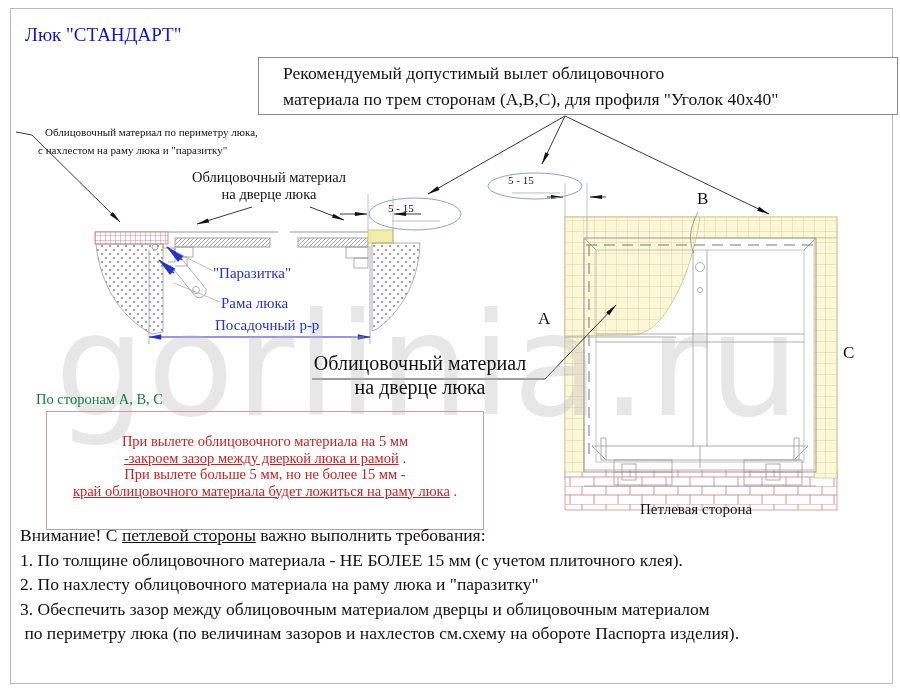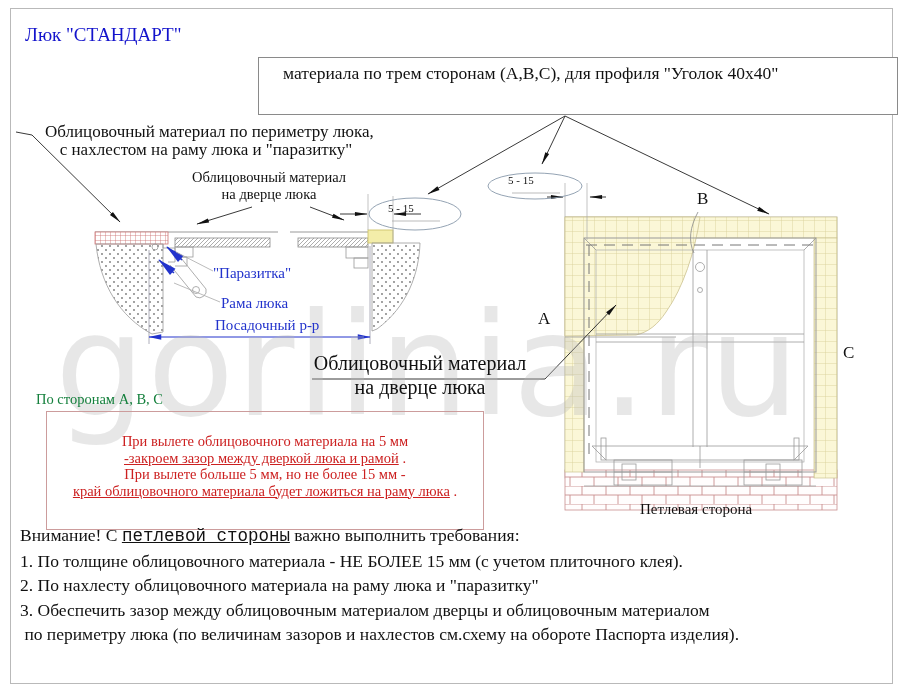--- a/index.html
+++ b/index.html
@@ -8,21 +8,21 @@
   .abs{position:absolute;}
   #frame{left:10px;top:8px;width:881px;height:674px;border:1px solid #b9b9b9;z-index:0;}
   #drawing{left:0;top:0;z-index:1;}
   #watermark{left:35px;top:283px;font-family:"DejaVu Sans","Liberation Sans",sans-serif;
              font-size:142px;letter-spacing:2px;color:#b9b9b9;opacity:.33;z-index:2;
              white-space:nowrap;pointer-events:none;margin-left:20px;}
   .txt{z-index:3;}
   #title{left:25px;top:24px;font-size:19px;color:#1414cc;}
   #topbox{left:258px;top:57px;width:614px;height:54px;border:1px solid #8a8a8a;background:#fff;
           font-size:17.5px;line-height:26px;padding:2px 0 0 24px;}
-  #lbl-perimeter{left:38px;top:123px;font-size:17px;line-height:18px;text-align:center;}
+  #lbl-perimeter{left:38px;top:123px;font-size:11px;line-height:18px;}
   #lbl-perimeter .l1{padding-left:7px;}
   #lbl-door{left:178px;top:169px;width:182px;text-align:center;font-size:14.5px;line-height:17px;}
   .blue-lbl{color:#2233cc;font-size:15px;}
   #lbl-parazitka{left:213px;top:265px;}
   #lbl-rama{left:221px;top:295px;}
   #lbl-posad{left:207px;top:317px;margin-left:8px;}
   #lbl-doorbig{left:298px;top:351px;width:244px;text-align:center;font-size:20px;line-height:24px;}
   #lbl-hinge{left:640px;top:501px;width:135px;text-align:left;font-size:15px;}
   .side-letter{font-size:17px;}
   #side-a{left:538px;top:309px;}
@@ -30,21 +30,21 @@
   #side-c{left:843px;top:343px;}
   .dim-txt{width:56px;font-size:11px;}
   #dim1{left:388px;top:202px;}
   #dim2{left:508px;top:174px;}
   #warn-head{left:36px;top:391px;font-size:14.5px;color:#15803d;}
   #warnbox{left:46px;top:411px;width:436px;height:96px;border:1px solid #cc9c9c;
            text-align:center;color:#cc2020;font-size:14.5px;line-height:16.5px;padding-top:21px;}
   #warnbox .u{text-decoration:underline;}
   #notes{left:20px;top:523px;width:872px;font-size:17.5px;line-height:24.6px;z-index:3;}
   #notes div{white-space:pre-wrap;}
-  #notes .u{text-decoration:underline;font-family:Liberation Mono, monospace;}
+  #notes .u{text-decoration:underline;}
 </style>
 </head>
 <body>
 
 <div id="stage">
 
   <div id="frame" class="abs"></div>
 
   <svg id="drawing" class="abs" width="900" height="700" viewBox="0 0 900 700">
     <defs>
@@ -167,20 +167,21 @@
       <line x1="565" y1="116" x2="769" y2="214" marker-end="url(#mArr)"></line>
       <path d="M312,379 L545,379 L616,305" marker-end="url(#mArr)"></path>
     </g>
   </svg>
 
   <div id="watermark" class="abs">gorlinia.ru</div>
 
   <div id="title" class="abs txt">Люк "СТАНДАРТ"</div>
 
   <div id="topbox" class="abs txt">
+    <div>Рекомендуемый допустимый вылет облицовочного</div>
     <div>материала по трем сторонам (А,В,С), для профиля "Уголок 40x40"</div>
   </div>
 
   <div id="lbl-perimeter" class="abs txt">
     <div class="l1">Облицовочный материал по периметру люка,</div>
     <div>с нахлестом на раму люка и "паразитку"</div>
   </div>
 
   <div id="lbl-door" class="abs txt">
     <div>Облицовочный материал</div>

